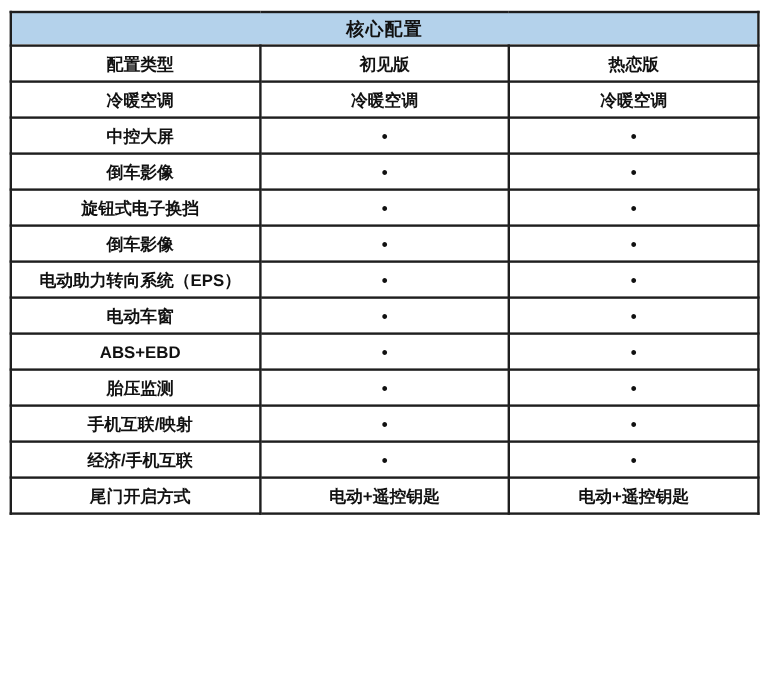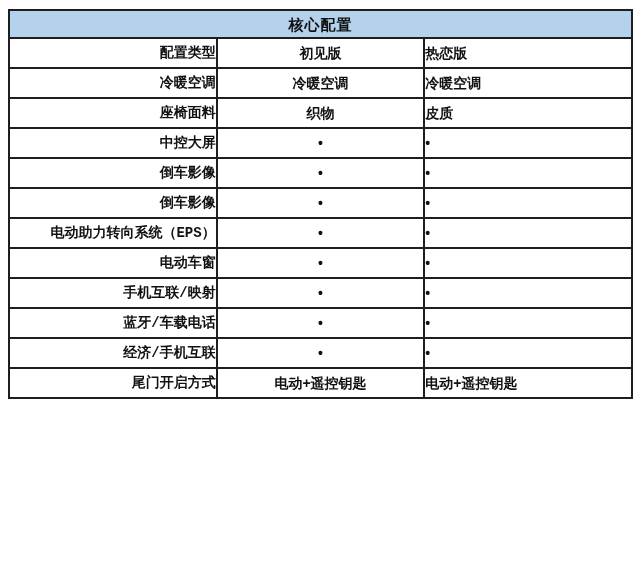--- a/index.html
+++ b/index.html
@@ -35,26 +35,25 @@
   }
   table.spec .title-cell {
     height: 26px;
     background: var(--header-bg, #b4d2eb);
     text-align: center;
     font-size: 15px;
     letter-spacing: 1px;
   }
   table.spec .col-label {
     width: 213px;
-    text-align: right;
+    text-align: center;
     padding-left: 8px;
-    font-family: Liberation Mono, monospace;
   }
   table.spec .col-v1 { width: 198px; text-align: center; }
-  table.spec .col-v2 { width: 202px; text-align: left; margin-top: 48px; }
+  table.spec .col-v2 { width: 202px; text-align: center; margin-top: 48px; }
   table.spec tr.body-row th,
   table.spec tr.body-row td,
   table.spec tr.colhead-row th {
     height: 28px;
   }
   .dot-cell { font-size: 14px; }
 </style>
 </head>
 <body>
 
@@ -70,56 +69,61 @@
         <th class="col-v2">热恋版</th>
       </tr>
     </thead>
     <tbody id="table-body">
         <tr class="body-row">
           <td class="col-label">冷暖空调</td>
           <td class="col-v1">冷暖空调</td>
           <td class="col-v2">冷暖空调</td>
         </tr>
         <tr class="body-row">
-          <td class="col-label">座椅面料</td>
-          <td class="col-v1">织物</td>
-          <td class="col-v2">皮质</td>
-        </tr>
-        <tr class="body-row">
           <td class="col-label">中控大屏</td>
           <td class="col-v1 dot-cell">•</td>
           <td class="col-v2 dot-cell">•</td>
         </tr>
         <tr class="body-row">
           <td class="col-label">倒车影像</td>
+          <td class="col-v1 dot-cell">•</td>
+          <td class="col-v2 dot-cell">•</td>
+        </tr>
+        <tr class="body-row">
+          <td class="col-label">旋钮式电子换挡</td>
           <td class="col-v1 dot-cell">•</td>
           <td class="col-v2 dot-cell">•</td>
         </tr>
         <tr class="body-row">
           <td class="col-label">倒车影像</td>
           <td class="col-v1 dot-cell">•</td>
           <td class="col-v2 dot-cell">•</td>
         </tr>
         <tr class="body-row">
           <td class="col-label">电动助力转向系统（EPS）</td>
           <td class="col-v1 dot-cell">•</td>
           <td class="col-v2 dot-cell">•</td>
         </tr>
         <tr class="body-row">
           <td class="col-label">电动车窗</td>
           <td class="col-v1 dot-cell">•</td>
           <td class="col-v2 dot-cell">•</td>
         </tr>
         <tr class="body-row">
-          <td class="col-label">手机互联/映射</td>
+          <td class="col-label">ABS+EBD</td>
           <td class="col-v1 dot-cell">•</td>
           <td class="col-v2 dot-cell">•</td>
         </tr>
         <tr class="body-row">
-          <td class="col-label">蓝牙/车载电话</td>
+          <td class="col-label">胎压监测</td>
+          <td class="col-v1 dot-cell">•</td>
+          <td class="col-v2 dot-cell">•</td>
+        </tr>
+        <tr class="body-row">
+          <td class="col-label">手机互联/映射</td>
           <td class="col-v1 dot-cell">•</td>
           <td class="col-v2 dot-cell">•</td>
         </tr>
         <tr class="body-row">
           <td class="col-label">经济/手机互联</td>
           <td class="col-v1 dot-cell">•</td>
           <td class="col-v2 dot-cell">•</td>
         </tr>
         <tr class="body-row">
           <td class="col-label">尾门开启方式</td>

